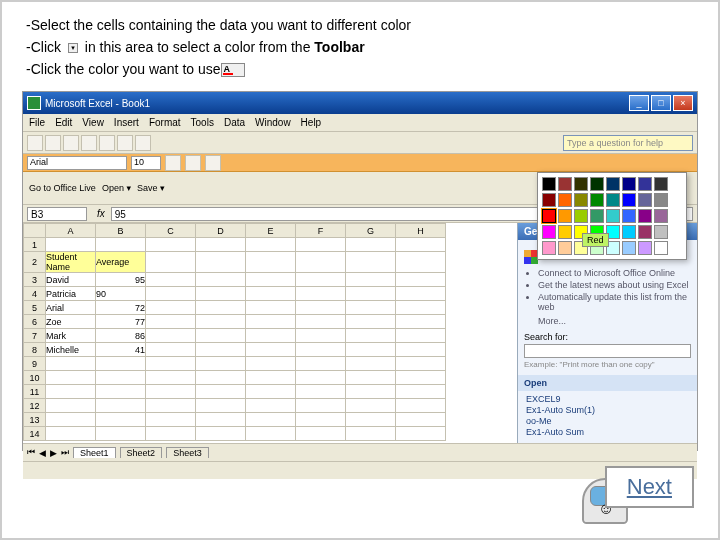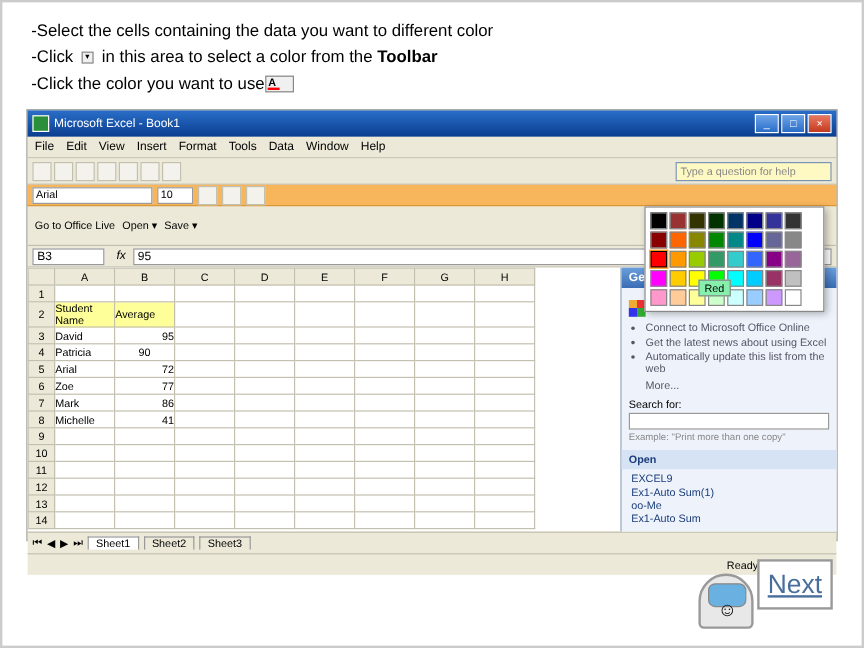--- a/index.html
+++ b/index.html
@@ -53,22 +53,22 @@
 .open-list div{margin:1px 0}
 .sheet-tabs{height:18px;background:#ece9d8;border-top:1px solid #c4c0b0;display:flex;align-items:center;font-size:9px;padding:0 4px;gap:4px}
 .tab{background:#fff;border:1px solid #999;border-bottom:none;padding:0 6px}
 .statusbar{height:18px;background:#ece9d8;border-top:1px solid #c4c0b0;display:flex;align-items:center;font-size:9px;padding:0 6px;justify-content:flex-end}
 .color-picker{position:absolute;top:80px;right:10px;background:#fff;border:1px solid #888;box-shadow:2px 2px 6px rgba(0,0,0,.3);padding:4px;width:150px;z-index:5}
 .auto-row{display:flex;align-items:center;gap:4px;padding:2px;border:1px solid #ccc;margin-bottom:3px}
 .auto-sw{width:12px;height:12px;background:#000}
 .swatches{display:grid;grid-template-columns:repeat(8,14px);gap:2px}
 .sw{width:14px;height:14px;border:1px solid #888}
 .sw.sel{border:1px solid #000;outline:1px solid #f90}
-.tooltip{position:absolute;background:#86efac;border:1px solid #888;padding:1px 4px;font-size:9px;top:60px;left:44px;z-index:6}
-.next-btn{position:absolute;right:24px;bottom:30px;background:#fff;border:2px solid #999;padding:6px 7px;font-size:22px;color:#496e9c;text-decoration:underline;z-index:10;font-family:Arial}
+.tooltip{position:absolute;background:#bef264;border:1px solid #888;padding:1px 4px;font-size:9px;top:60px;left:44px;z-index:6}
+.next-btn{position:absolute;right:24px;bottom:30px;background:#fff;border:2px solid #999;padding:6px 20px;font-size:22px;color:#496e9c;text-decoration:underline;z-index:10;font-family:Arial}
 .mascot{position:absolute;right:90px;bottom:14px;width:46px;height:46px;background:#e8e8e8;border-radius:50% 50% 10% 10%;border:2px solid #999;z-index:9}
 .mascot::before{content:"";position:absolute;top:6px;left:6px;width:30px;height:18px;background:#6ab0e0;border-radius:6px;border:1px solid #888}
 .mascot::after{content:"☺";position:absolute;top:20px;left:14px;font-size:16px}
 </style>
 </head>
 <body>
 
 <div class="instructions">
   <p>-Select the cells containing the data you want to different color</p>
   <p><span>-Click</span> <span class="dropdown-icon">▾</span> <span>in this area to select a color from the </span><b>Toolbar</b></p>
@@ -169,21 +169,21 @@
               <td></td>
               <td></td>
               <td></td>
               <td></td>
               <td></td>
               <td></td>
             </tr>
         <tr class="sel">
               <th class="rowh highlight-col">4</th>
               <td>Patricia</td>
-              <td style="text-align:center">90</td>
+              <td style="text-align:left">90</td>
               <td></td>
               <td></td>
               <td></td>
               <td></td>
               <td></td>
               <td></td>
             </tr>
         <tr class="sel">
               <th class="rowh highlight-col">5</th>
               <td>Arial</td>

